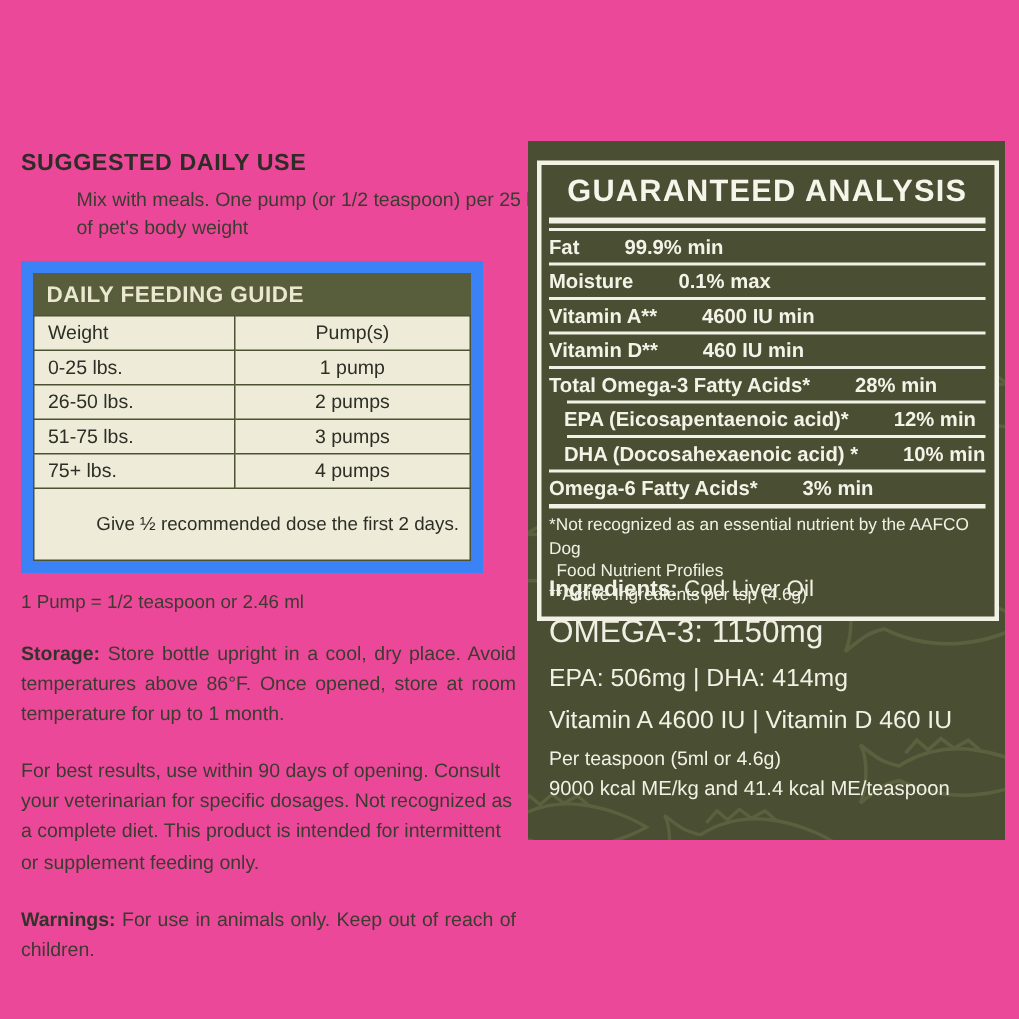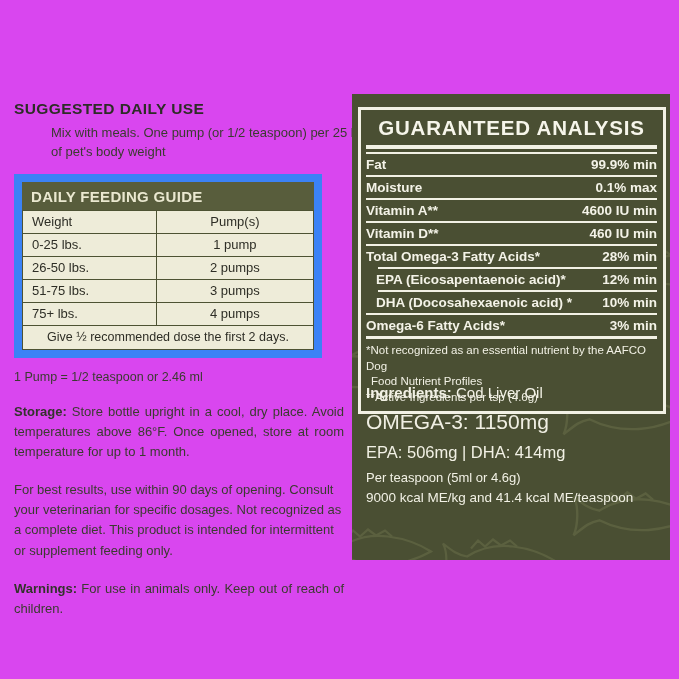--- a/index.html
+++ b/index.html
@@ -1,48 +1,48 @@
 <!DOCTYPE html>
 <html><head>
 <meta charset="utf-8">
 <style>
   html,body{margin:0;padding:0;}
   body{font-family:"Liberation Sans", sans-serif;}
-  .canvas{position:relative;width:679px;height:679px;background:#d946ef;overflow:hidden;}
+  .canvas{position:relative;width:679px;height:679px;background:#ec4899;overflow:hidden;}
 
   
   .left-col{position:absolute;left:14px;top:100px;width:330px;color:#3b3b30;}
   .left-title{font-size:15.5px;font-weight:bold;letter-spacing:.4px;color:#2d2d26;margin:0 0 6px 0;}
   .intro{font-size:13px;line-height:1.45;width:330px;margin-left:37px;}
 
   .feed-table-wrap{margin-top:12px;width:292px;border:8px solid #3b82f6;background:#eeecd9;}
   .feed-head{background:#585d3c;color:#eae8d0;font-size:15px;font-weight:bold;letter-spacing:.3px;
              padding:6px 9px 5px 9px;}
   table.feed{border-collapse:collapse;width:100%;font-size:13px;color:#2e2e26;}
   table.feed td{border:1.5px solid #4d5233;padding:2.5px 9px;height:17px;}
   table.feed td.c0{width:46%;text-align:left;}
   table.feed td.c1{width:54%;text-align:center;}
-  table.feed td.foot{font-size:12.5px;padding:3px 7px;text-align:center;}
+  table.feed td.foot{font-size:12.5px;padding:15px 7px;text-align:right;}
 
   .pump-note{margin-top:12px;font-size:12.5px;}
   .para{margin-top:18px;font-size:13px;line-height:1.55;width:330px;}
   .para.just{text-align:justify;}
   .b{font-weight:bold;color:#33332b;}
 
   
   .panel{position:absolute;left:352px;top:94px;width:318px;height:466px;background:#4a4f33;overflow:hidden;}
   .fish{position:absolute;pointer-events:none;opacity:.45;}
 
   .ga-box{position:absolute;left:6px;top:13px;width:291px;border:3px solid #f2f1e5;background:#4a4f33;
           padding:0 6px 6px 5px;}
   .ga-title{font-size:20.5px;font-weight:bold;letter-spacing:.8px;color:#f6f5ea;text-align:center;
             padding:6px 0 5px 0;}
   .rule-thick{height:4px;background:#f2f1e5;}
   .rule-thin{height:2px;background:#f2f1e5;margin-top:3px;}
-  .ga-row{display:flex;justify-content:space-between;align-items:center;height:21px;
+  .ga-row{display:flex;align-items:center;height:21px;
           font-size:13.5px;font-weight:bold;color:#f4f3e8;gap:30px;}
   .ga-row .lbl{white-space:nowrap;}
   .ga-row.indent .lbl{padding-left:10px;}
   .sep{height:2px;background:#f2f1e5;}
   .sep.inset{margin-left:12px;}
   .sep.thick{height:3px;}
   .ga-notes{padding-top:4px;font-size:11.5px;font-weight:normal;color:#f2f1e5;line-height:1.35;}
   .ga-notes .cont{padding-left:5px;}
 
   .panel-body{position:absolute;left:14px;top:290px;width:292px;color:#f2f1e5;}
@@ -186,19 +186,20 @@
         <div>*Not recognized as an essential nutrient by the AAFCO Dog</div>
         <div class="cont">Food Nutrient Profiles</div>
         <div>**Active Ingredients per tsp (4.6g)</div>
       </div>
     </div>
 
     <div class="panel-body">
       <div class="ing-line"><span class="b" style="color:#f2f1e5">Ingredients:</span> <span>Cod Liver Oil</span></div>
       <div class="omega-head">OMEGA-3: 1150mg</div>
       <div class="mid-line">EPA: 506mg  |  DHA: 414mg</div>
+      <div class="mid-line">Vitamin A 4600 IU  |  Vitamin D 460 IU</div>
       <div class="small-line">Per teaspoon (5ml or 4.6g)</div>
       <div class="cal-line">9000 kcal ME/kg and 41.4 kcal ME/teaspoon</div>
 
     </div>
 
   </div>
 </div>
 
 </body></html>

